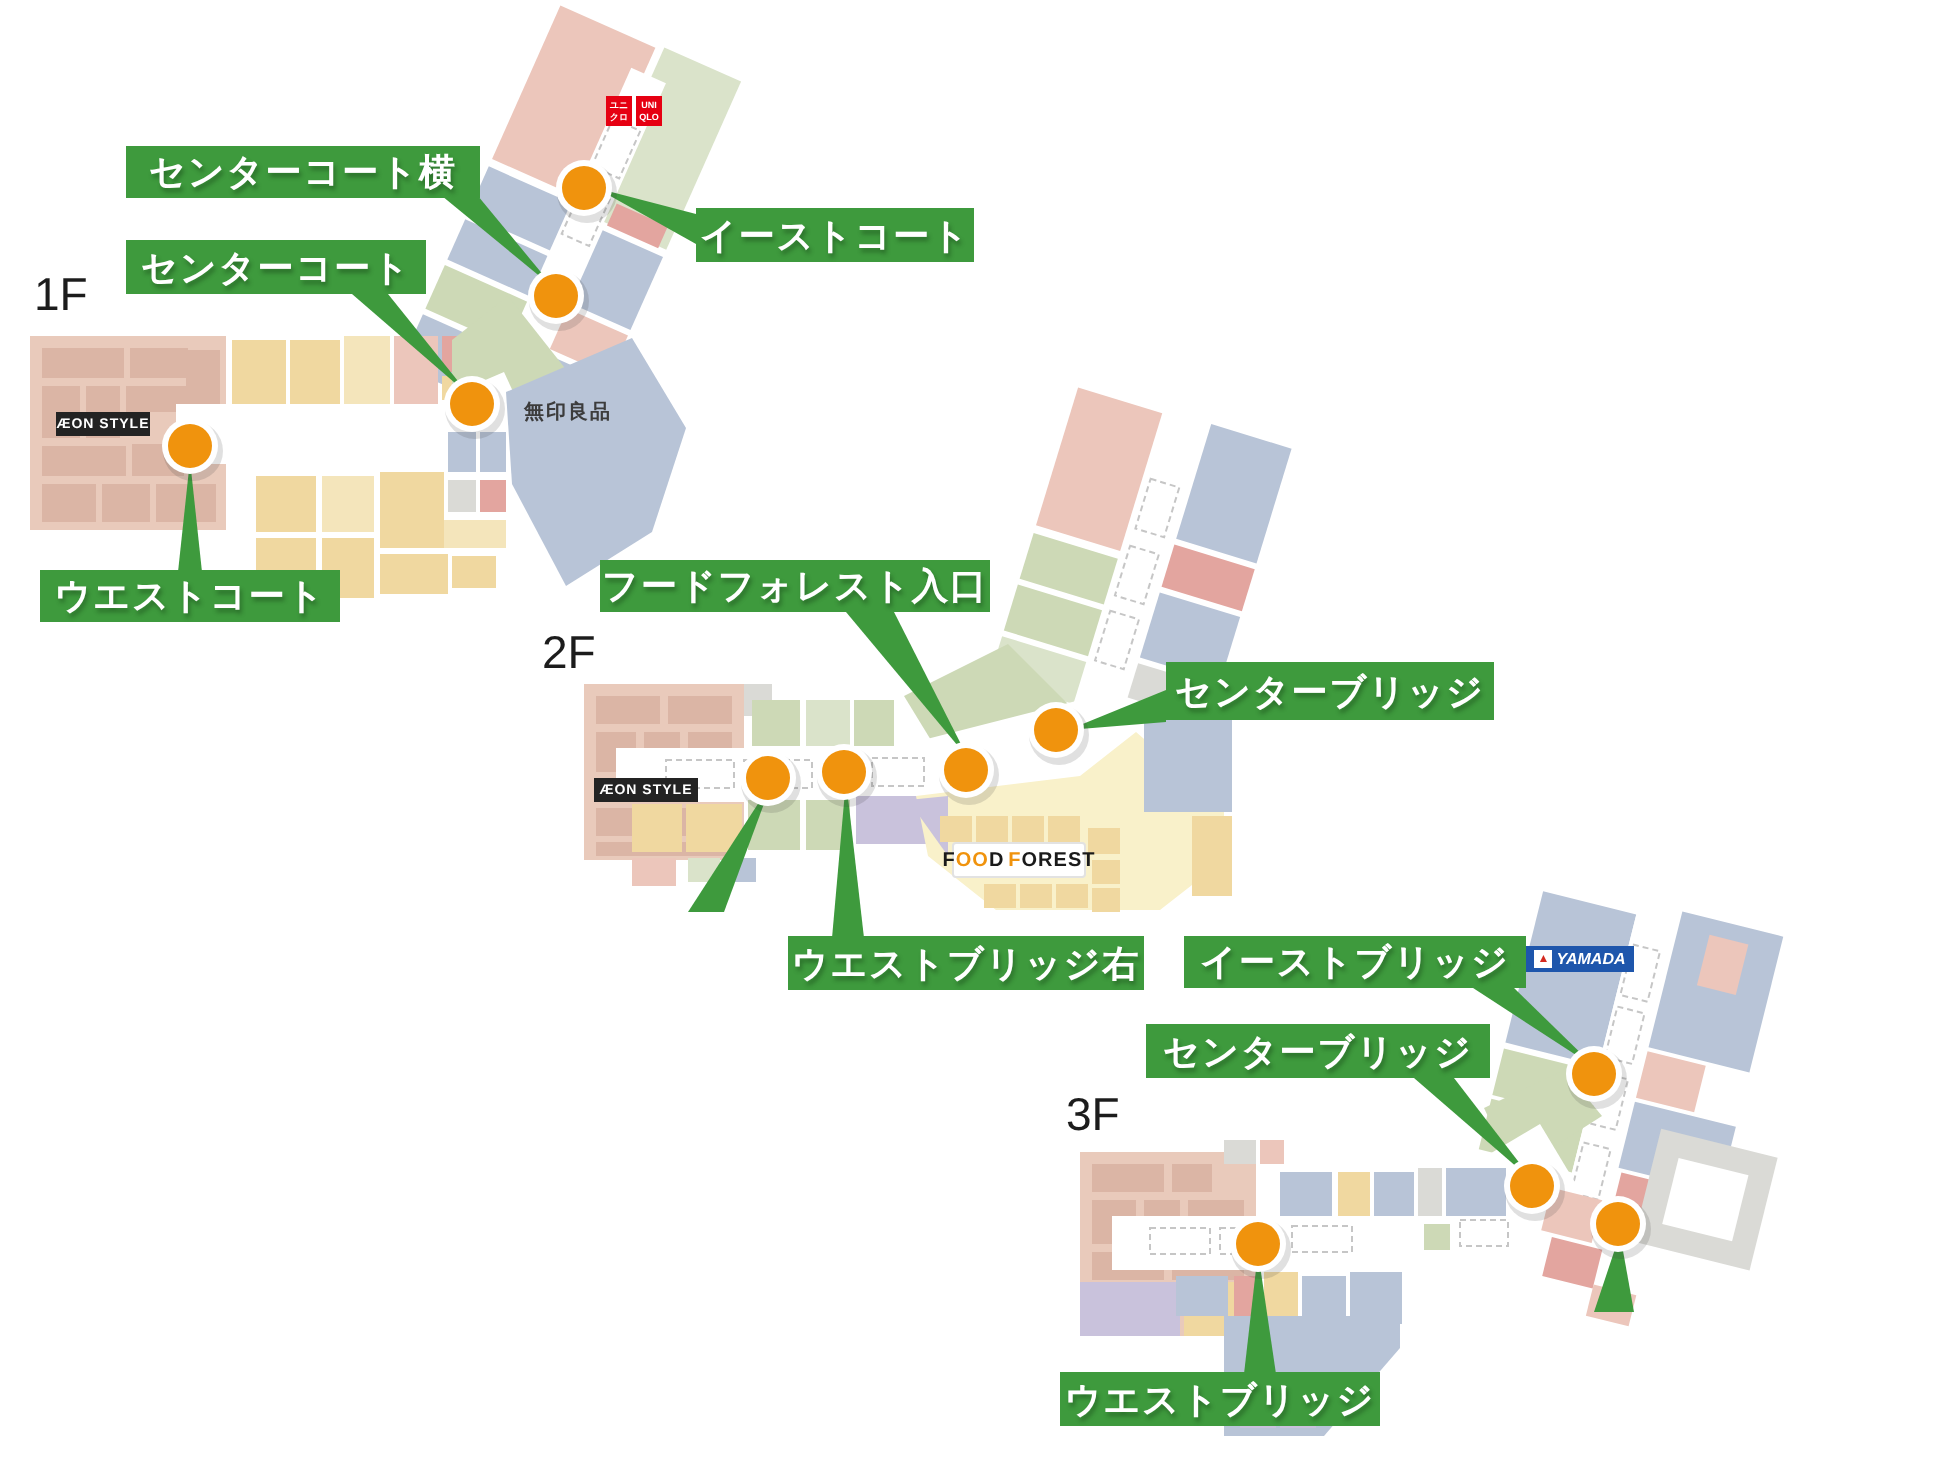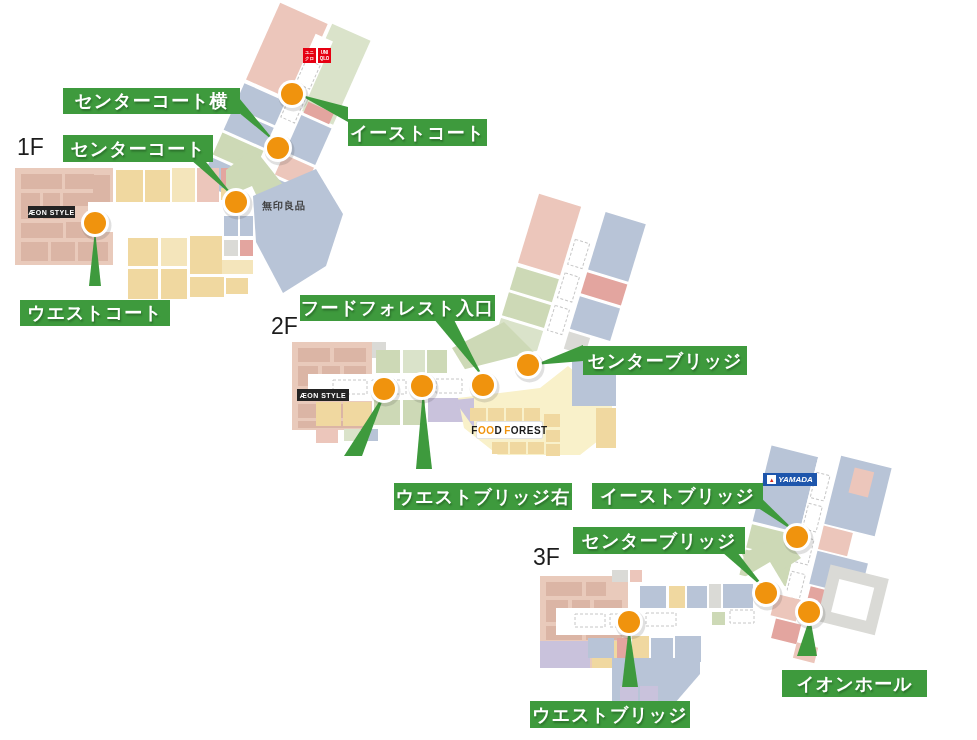--- a/index.html
+++ b/index.html
@@ -14,21 +14,21 @@
   .wh{fill:#ffffff}
   .dash{fill:none;stroke:#c6c6c6;stroke-width:1;stroke-dasharray:3 2;}
   .lead{fill:#3e9a3d;}
   .dotShadow{fill:rgba(60,60,60,.16);}
   .dotOuter{fill:#ffffff;}
   .dotInner{fill:#f0930d;}
 
   .map-label{position:absolute;background:#3e9a3d;color:#fff;font-weight:bold;
              font-size:18px;display:flex;align-items:center;justify-content:center;
              white-space:nowrap;overflow:hidden;box-sizing:border-box;z-index:3;
-             letter-spacing:1px;text-shadow:1px 2px 2px rgba(20,60,20,.45);margin-top:15px;}
+             letter-spacing:1px;text-shadow:1px 2px 2px rgba(20,60,20,.45);}
   .floor-title{position:absolute;font-weight:normal;font-size:23px;color:#1c1c1c;
                z-index:2;line-height:1;}
   .brand{position:absolute;z-index:2;display:flex;align-items:center;
          justify-content:center;box-sizing:border-box;}
   .aeon-label{background:#232323;color:#fff;font-size:7px;font-weight:bold;
               letter-spacing:.5px;}
   .muji{color:#3c3c3c;font-size:10px;font-weight:bold;letter-spacing:1px;}
   .uniqlo{background:#e60012;color:#fff;font-weight:bold;font-size:4.5px;
           line-height:1.2;flex-direction:column;text-align:center;}
   .ff-logo{background:#fff;border:1px solid #e2e2e2;border-radius:2px;
@@ -345,21 +345,20 @@
   <div class="map-label" style="left:348px;top:104px;width:139px;height:27px">イーストコート</div>
   <div class="map-label" style="left:63px;top:120px;width:150px;height:27px">センターコート</div>
   <div class="map-label" style="left:20px;top:285px;width:150px;height:26px">ウエストコート</div>
 
   <div class="map-label" style="left:300px;top:280px;width:195px;height:26px">フードフォレスト入口</div>
   <div class="map-label" style="left:583px;top:331px;width:164px;height:29px">センターブリッジ</div>
   <div class="map-label" style="left:394px;top:468px;width:178px;height:27px">ウエストブリッジ右</div>
 
   <div class="map-label" style="left:592px;top:468px;width:171px;height:26px">イーストブリッジ</div>
   <div class="map-label" style="left:573px;top:512px;width:172px;height:27px">センターブリッジ</div>
-  <div class="map-label" style="left:782px;top:655px;width:145px;height:27px">イオンホール</div>
   <div class="map-label" style="left:530px;top:686px;width:160px;height:27px">ウエストブリッジ</div>
 
   <div class="brand uniqlo" style="left:303px;top:48px;width:13px;height:15px">
     <div>ユニ</div>
     <div>クロ</div>
   </div>
   <div class="brand uniqlo" style="left:318px;top:48px;width:13px;height:15px">
     <div>UNI</div>
     <div>QLO</div>
   </div>

